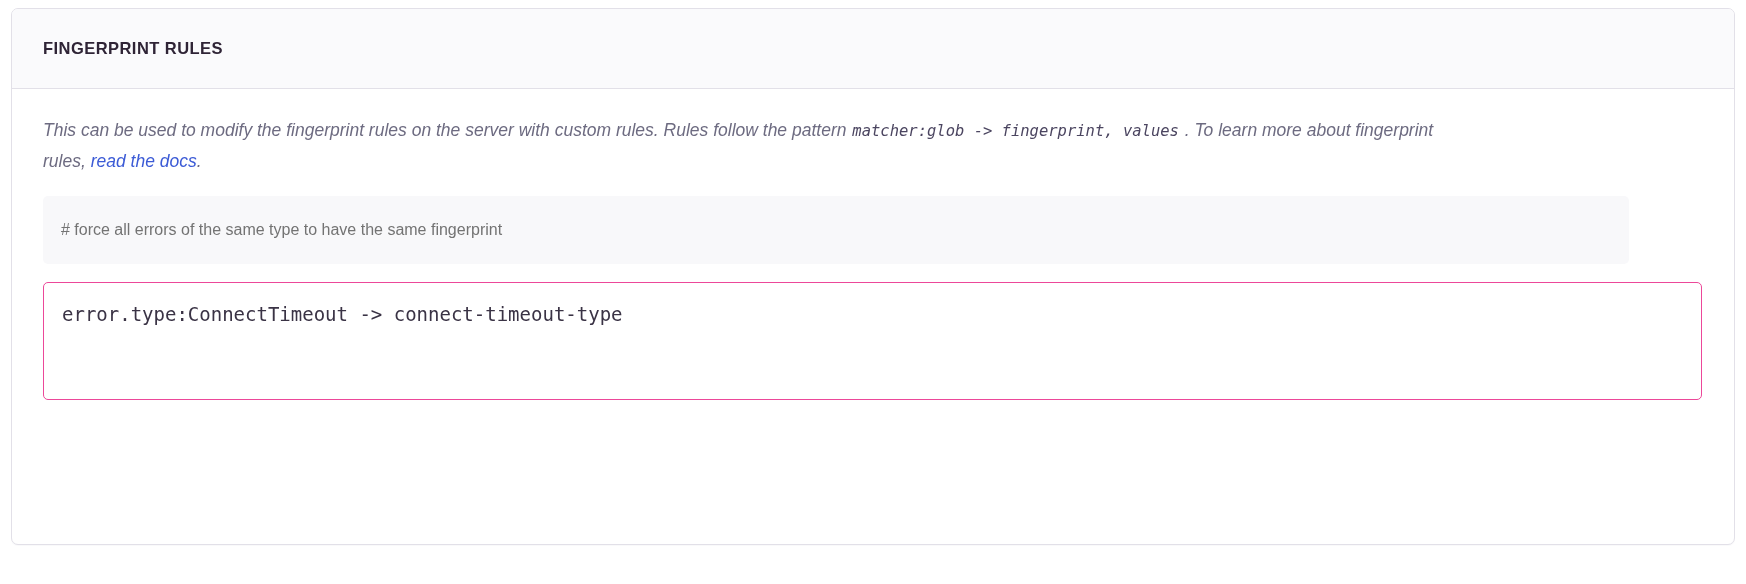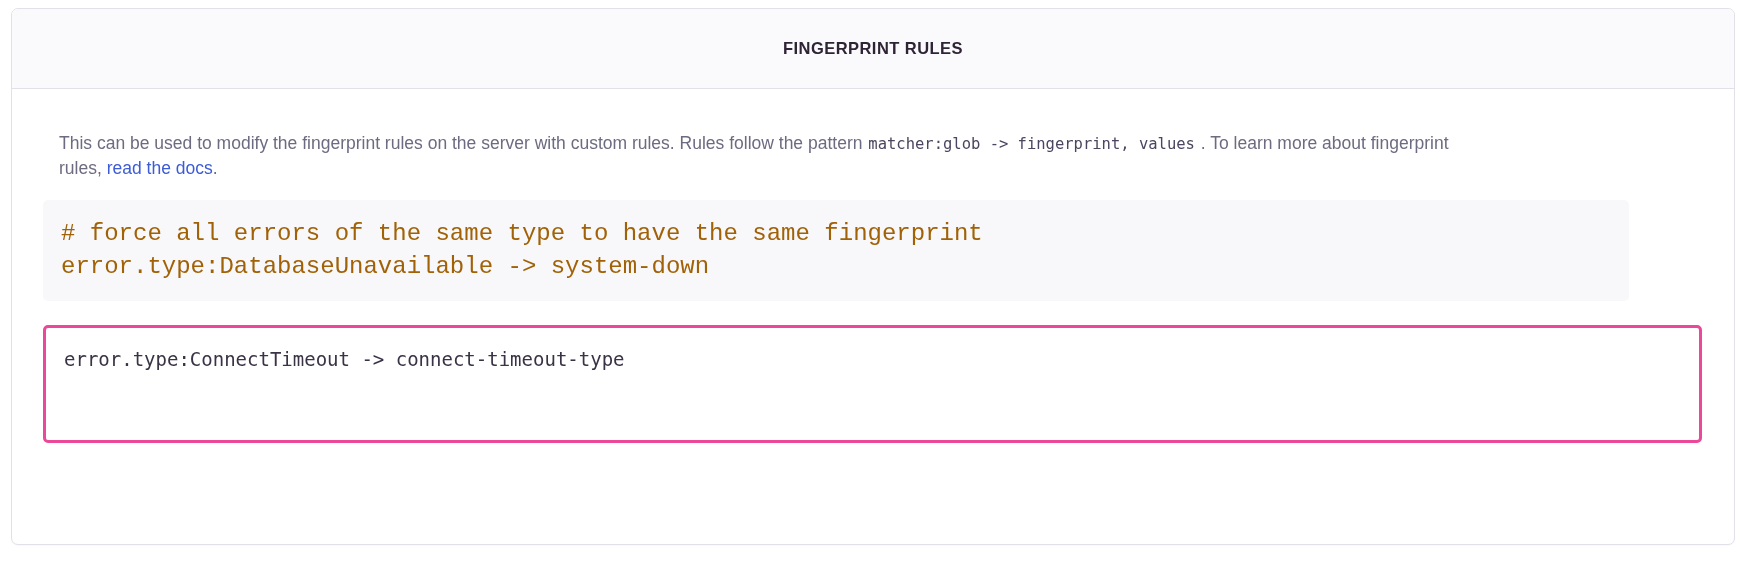--- a/index.html
+++ b/index.html
@@ -40,43 +40,43 @@
 
   
   .panel-header {
     height: 80px;
     background: #fafafc;
     border-bottom: 1px solid #e2e0e8;
     box-sizing: border-box;
     display: flex;
     align-items: center;
     padding: 0 31px;
-    justify-content: center;
   }
   .panel-title {
     font-size: 16.5px;
     font-weight: bold;
     letter-spacing: 0.45px;
     color: #2f2436;
     text-transform: uppercase;
     white-space: nowrap;
   }
 
   
   .panel-body {
     padding: 26px 31px 0 31px;
     box-sizing: border-box;
   }
 
   .description {
     font-size: 17.5px;
-    line-height: 24px;
+    line-height: 30px;
     color: #6d6b81;
     max-width: 1400px;
-    margin: 16px;
+    margin: 0;
+    font-style: italic;
   }
   .description .inline-code {
     font-family: "DejaVu Sans Mono", "Liberation Mono", monospace;
     font-size: 15.5px;
     color: #4b4560;
     padding: 0 1px;
     white-space: nowrap;
   }
   .description .doc-link {
     color: #3c5bd6;
@@ -84,40 +84,40 @@
   }
 
   
   .code-block {
     margin-top: 20px;
     width: 1586px;
     background: #f8f8fa;
     border-radius: 5px;
     padding: 17px 18px 18px 18px;
     box-sizing: border-box;
-    font-family: Liberation Mono, monospace;
-    font-size: 24px;
+    font-family: Liberation Sans, sans-serif;
+    font-size: 16px;
     line-height: 33px;
-    color: #a16207;
+    color: #737373;
     white-space: pre;
     overflow: hidden;
   }
   .code-line {
     display: block;
     white-space: pre;
   }
 
   
   .rules-textarea {
     display: block;
     margin-top: 18px;
     width: 1659px;
     height: 118px;
     background: #ffffff;
-    border: 3px solid #ec4899;
+    border: 1px solid #ec4899;
     border-radius: 5px;
     padding: 16px 18px;
     box-sizing: border-box;
     font-family: "DejaVu Sans Mono", "Liberation Mono", monospace;
     font-size: 19px;
     line-height: 30px;
     color: #3a3345;
     resize: none;
     outline: none;
   }
@@ -133,21 +133,21 @@
   <section class="panel">
 
     <div class="panel-header">
       <h2 class="panel-title">FINGERPRINT RULES</h2>
     </div>
 
     <div class="panel-body">
 
       <p class="description"><span>This can be used to modify the fingerprint rules on the server with custom rules. Rules follow the pattern </span><code class="inline-code">matcher:glob -&gt; fingerprint, values</code><span> . To learn more about fingerprint rules, </span><a class="doc-link" href="#">read the docs</a><span>.</span></p>
 
-      <pre class="code-block"><span class="code-line"># force all errors of the same type to have the same fingerprint</span><span class="code-line">error.type:DatabaseUnavailable -&gt; system-down</span></pre>
+      <pre class="code-block"><span class="code-line"># force all errors of the same type to have the same fingerprint</span></pre>
 
       <textarea class="rules-textarea" spellcheck="false" placeholder="" style="">error.type:ConnectTimeout -&gt; connect-timeout-type</textarea>
 
     </div>
 
   </section>
 
 </div>
 
 </body></html>

